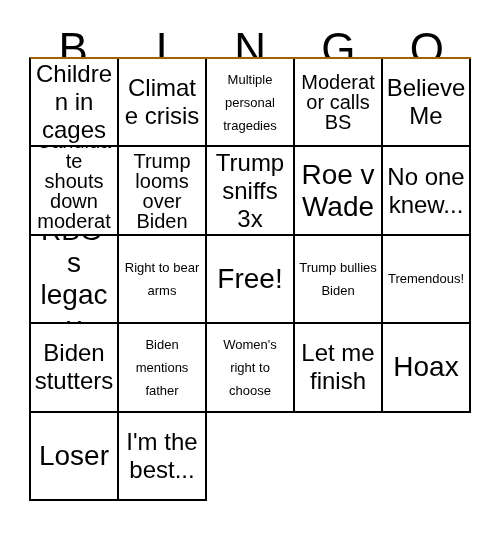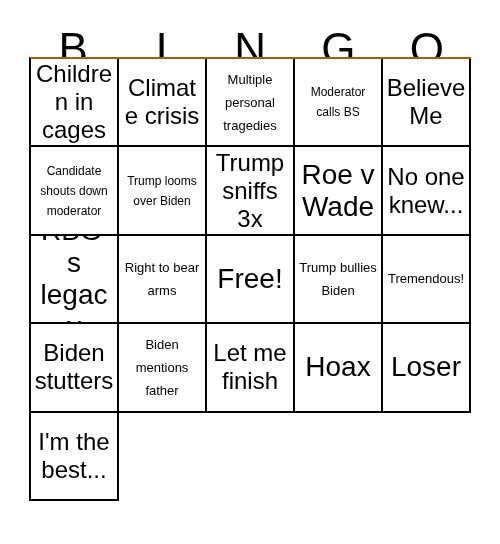--- a/index.html
+++ b/index.html
@@ -69,21 +69,21 @@
     display: block;
     width: 100%;
     color: #000000;
     font-weight: 400;
     word-wrap: break-word;
   }
   
   .fs-xl .cell-text { font-size: 28px; line-height: 32px; }
   .fs-lg .cell-text { font-size: 24px; line-height: 28px; }
   .fs-md .cell-text { font-size: 13px; line-height: 23px; }
-  .fs-sm .cell-text { font-size: 12px; line-height: 20px; }
+  .fs-sm .cell-text { font-size: 20px; line-height: 20px; }
   .fs-xs .cell-text { font-size: 13px; line-height: 17px; }
 </style>
 </head>
 <body>
 
 <div class="card">
 
   <div class="header">
     <div class="header-letter">B</div>
     <div class="header-letter">I</div>
@@ -140,20 +140,23 @@
     <div class="cell fs-xs">
         <span class="cell-text">Tremendous!</span>
       </div>
 
     <div class="cell fs-lg">
         <span class="cell-text">Biden stutters</span>
       </div>
     <div class="cell fs-md">
         <span class="cell-text">Biden mentions father</span>
       </div>
+    <div class="cell fs-md">
+        <span class="cell-text">Women's right to choose</span>
+      </div>
     <div class="cell fs-lg">
         <span class="cell-text">Let me finish</span>
       </div>
 
     <div class="cell fs-xl">
         <span class="cell-text">Hoax</span>
       </div>
     <div class="cell fs-xl">
         <span class="cell-text">Loser</span>
       </div>

